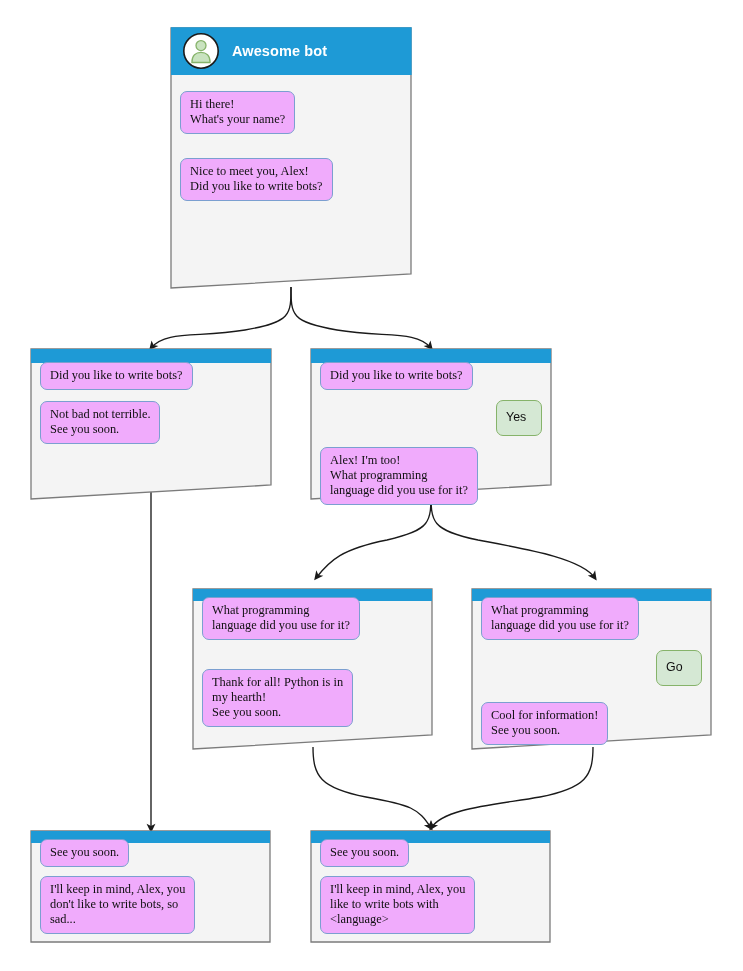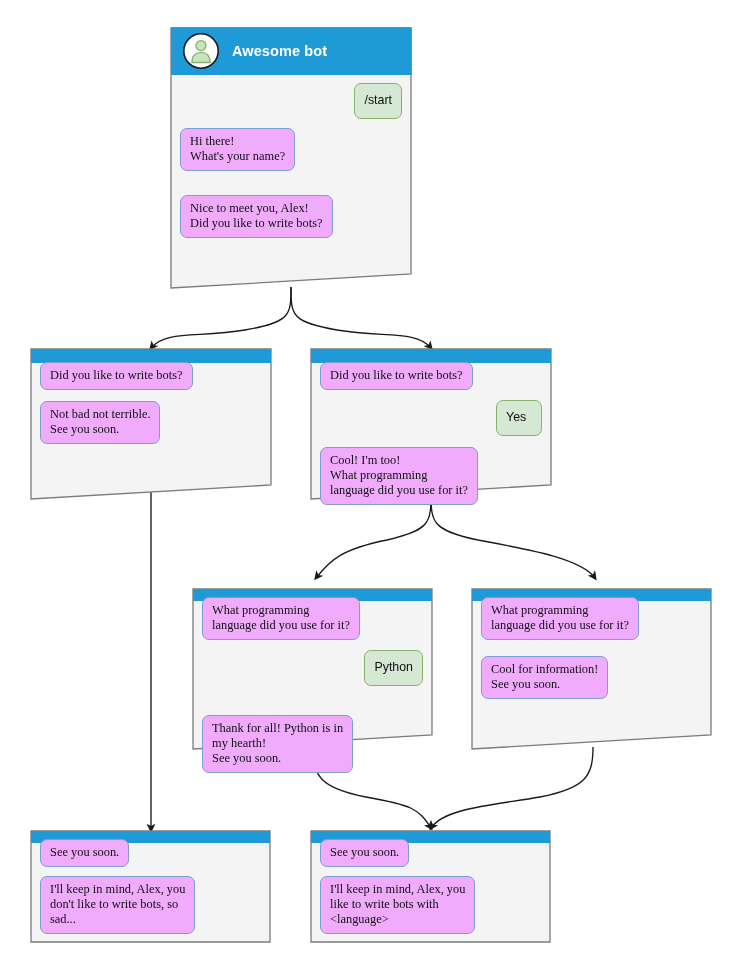--- a/index.html
+++ b/index.html
@@ -137,23 +137,20 @@
     <div class="card-inner">
       <div class="card-title">
         <svg class="avatar" viewBox="0 0 38 38">
           <circle cx="19" cy="19" r="17.2" fill="#ffffff" stroke="#1a1a1a" stroke-width="1.6"></circle>
           <circle cx="19" cy="13.6" r="5" fill="#c9e3c0" stroke="#86b36a" stroke-width="1.3"></circle>
           <path d="M9.9,30.5 C9.9,23.6 13.9,20.3 19,20.3 C24.1,20.3 28.1,23.6 28.1,30.5 Z" fill="#c9e3c0" stroke="#86b36a" stroke-width="1.3"></path>
         </svg>
         <span>Awesome bot</span>
       </div>
       <div class="msgs" style="top:56px;">
-        <div class="row right">
-          <span class="bubble user pad">/start</span>
-        </div>
         <div class="row left" style="margin-top:8px;">
           <span class="bubble bot">Hi there!
 What's your name?</span>
         </div>
         <div class="row left" style="margin-top:24px;">
           <span class="bubble bot">Nice to meet you, Alex!
 Did you like to write bots?</span>
         </div>
       </div>
     </div>
@@ -184,41 +181,38 @@
     </svg>
     <div class="card-inner">
       <div class="msgs" style="top:14px;">
         <div class="row left">
           <span class="bubble bot">Did you like to write bots?</span>
         </div>
         <div class="row right" style="margin-top:10px;">
           <span class="bubble user pad">Yes</span>
         </div>
         <div class="row left" style="margin-top:11px;">
-          <span class="bubble bot">Cool! I'm too!
+          <span class="bubble bot">Alex! I'm too!
 What programming
 language did you use for it?</span>
         </div>
       </div>
     </div>
   </div>
 
   <div class="card" style="left:192px; top:588px; width:241px; height:162px;">
     <svg class="card-shape" viewBox="0 0 241 162" preserveAspectRatio="none">
       <path d="M1,1 L240,1 L240,147 L1,161 Z" fill="#f4f4f4" stroke="#7b7b7b" stroke-width="1.3"></path>
       <path d="M1,1 L240,1 L240,13 L1,13 Z" fill="#1e9ad6" stroke="none"></path>
     </svg>
     <div class="card-inner">
       <div class="msgs" style="top:9px;">
         <div class="row left">
           <span class="bubble bot">What programming
 language did you use for it?</span>
-        </div>
-        <div class="row right" style="margin-top:10px;">
-          <span class="bubble user pad">Python</span>
         </div>
         <div class="row left" style="margin-top:29px;">
           <span class="bubble bot">Thank for all! Python is in
 my hearth!
 See you soon.</span>
         </div>
       </div>
     </div>
   </div>
 
@@ -226,20 +220,23 @@
     <svg class="card-shape" viewBox="0 0 241 162" preserveAspectRatio="none">
       <path d="M1,1 L240,1 L240,147 L1,161 Z" fill="#f4f4f4" stroke="#7b7b7b" stroke-width="1.3"></path>
       <path d="M1,1 L240,1 L240,13 L1,13 Z" fill="#1e9ad6" stroke="none"></path>
     </svg>
     <div class="card-inner">
       <div class="msgs" style="top:9px;">
         <div class="row left">
           <span class="bubble bot">What programming
 language did you use for it?</span>
         </div>
+        <div class="row right" style="margin-top:10px;">
+          <span class="bubble user pad">Go</span>
+        </div>
         <div class="row left" style="margin-top:16px;">
           <span class="bubble bot">Cool for information!
 See you soon.</span>
         </div>
       </div>
     </div>
   </div>
 
   <div class="card" style="left:30px; top:830px; width:241px; height:113px;">
     <svg class="card-shape" viewBox="0 0 241 113" preserveAspectRatio="none">

